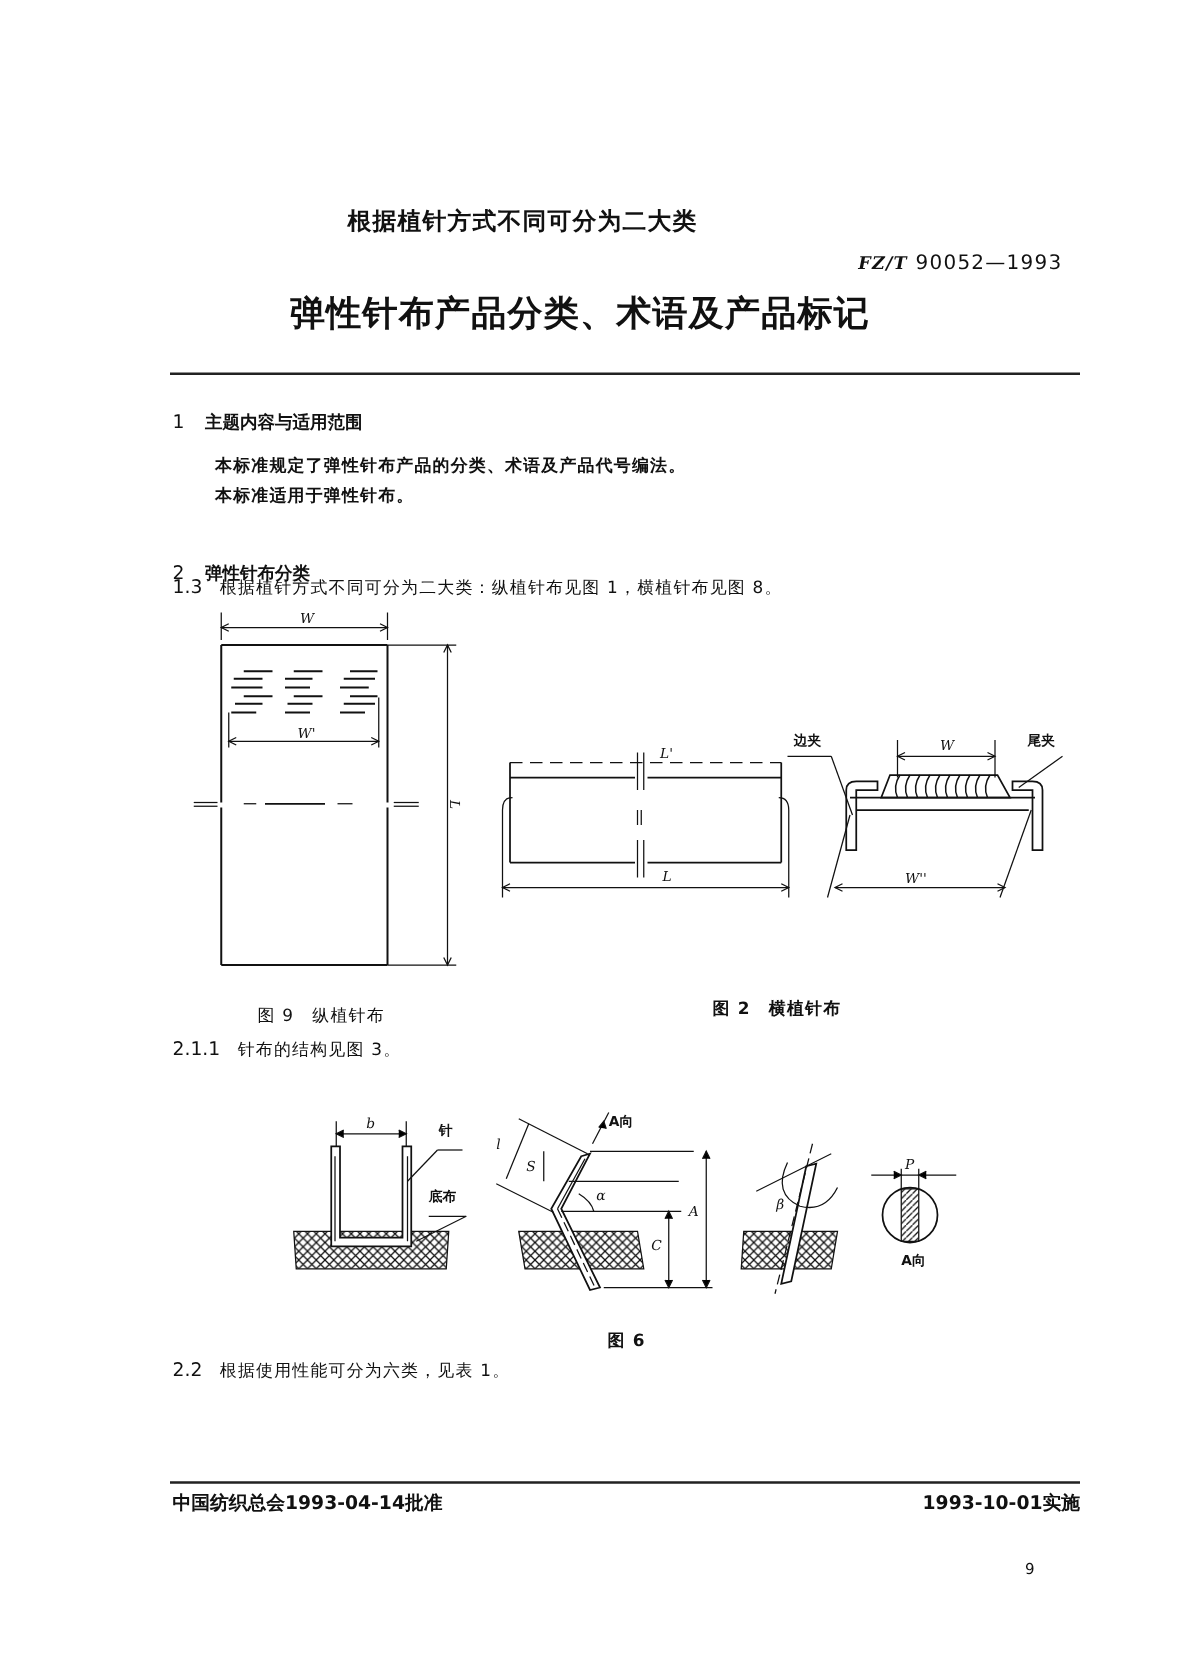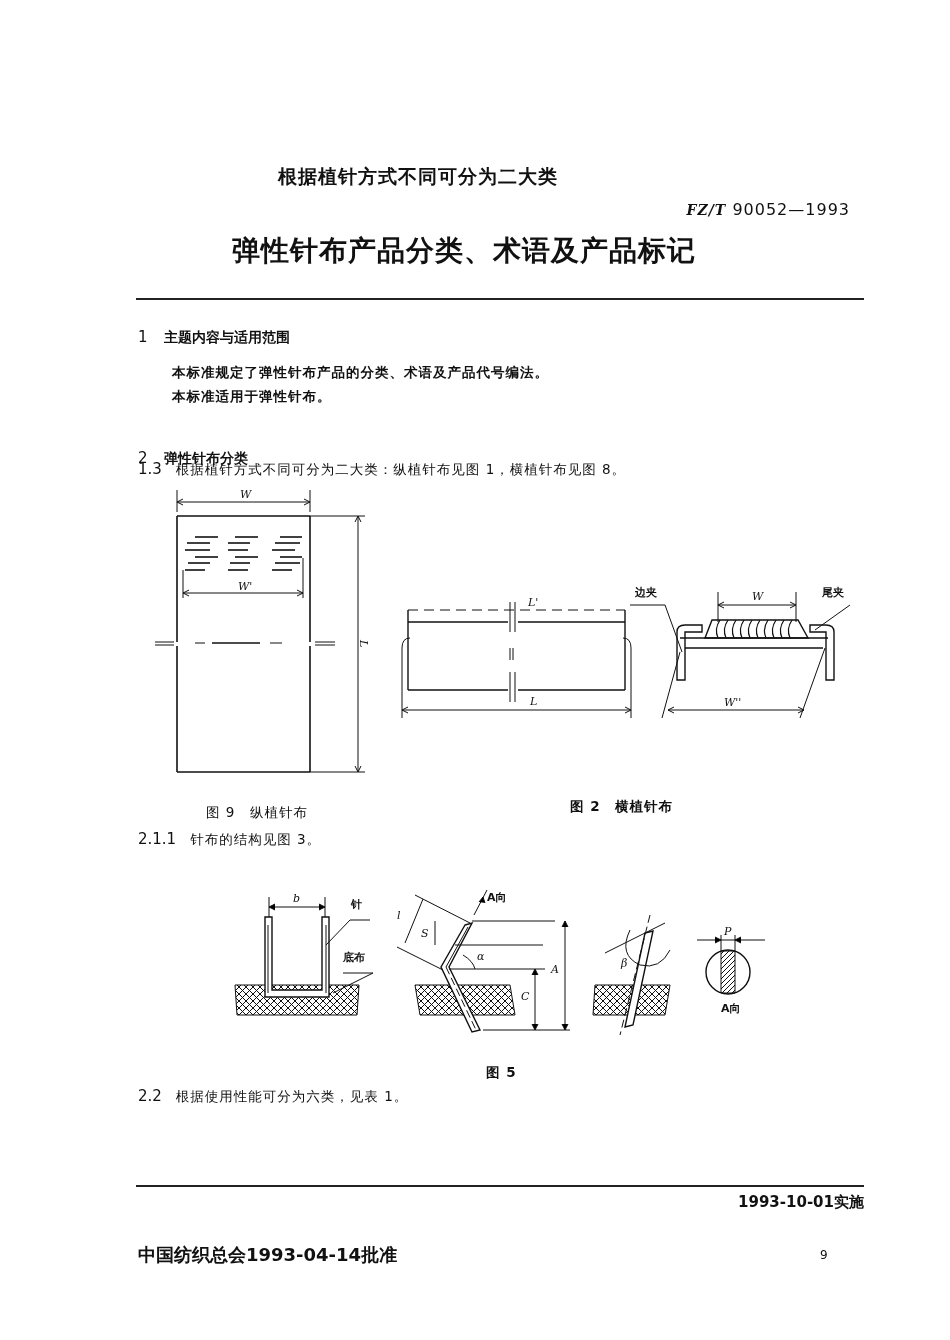--- a/index.html
+++ b/index.html
@@ -10,21 +10,21 @@
   .std-code { right:100px; top:200px; font-size:16px; letter-spacing:1px; }
   .std-code b { font-family:"DejaVu Serif", serif; font-size:14px;font-style:italic; }
   .doc-title { left:232px; top:232px; font-size:28px; font-weight:bold; letter-spacing:1px; }
   .rule { position:absolute; left:136px; width:728px; height:2px; background:#222; }
   .h1 { font-size:14px; font-weight:bold; left:138px; }
   .h1 .num { display:inline-block; width:26px; font-weight:normal; font-size:15px; }
   .para { font-size:13.5px; letter-spacing:1px;font-weight:bold; }
   .clause { font-size:13.5px; left:138px; letter-spacing:1px; }
   .clause .num { display:inline-block; font-size:15px; letter-spacing:0; margin-right:14px; }
   .caption { font-size:13.5px; letter-spacing:1px; }
-  .footer-left { left:138px; top:1243px; font-size:18px; font-weight:bold; }
+  .footer-left { left:138px; top:1193px; font-size:15px; font-weight:bold; }
   .footer-right { right:86px; top:1193px; font-size:15px; font-weight:bold; }
   .page-num { left:820px; top:1248px; font-size:12px; }
   svg { position:absolute; overflow:visible; }
   svg text { font-family:"DejaVu Serif", serif; font-style:italic; font-size:11px; fill:#111; }
   svg text.cn { font-family:"DejaVu Sans", sans-serif; font-style:normal; font-size:11px; font-weight:bold; }
 </style>
 </head>
 <body>
 
 <div class="abs org-title">根据植针方式不同可分为二大类</div>
@@ -249,21 +249,21 @@
   <text x="172" y="44">l</text>
   <text x="196" y="62">S</text>
   <text x="252" y="85">α</text>
   <text x="326" y="98">A</text>
   <text x="296" y="125">C</text>
   <text x="396" y="92">β</text>
   <text x="499" y="60">P</text>
   <text class="cn" x="496" y="137">A向</text>
 </svg>
 
-<div class="abs caption" style="left:486px; top:1064px; font-weight:bold;">图 5</div>
+<div class="abs caption" style="left:486px; top:1064px; font-weight:bold;">图 6</div>
 
 <div class="abs clause" style="top:1087px;">
   <span class="num">2.2</span><span>根据使用性能可分为六类，见表 1。</span>
 </div>
 
 <div class="rule" style="top:1185px; height:2px;"></div>
 <div class="abs footer-left">中国纺织总会1993-04-14批准</div>
 <div class="abs footer-right">1993-10-01实施</div>
 <div class="abs page-num">9</div>
 

